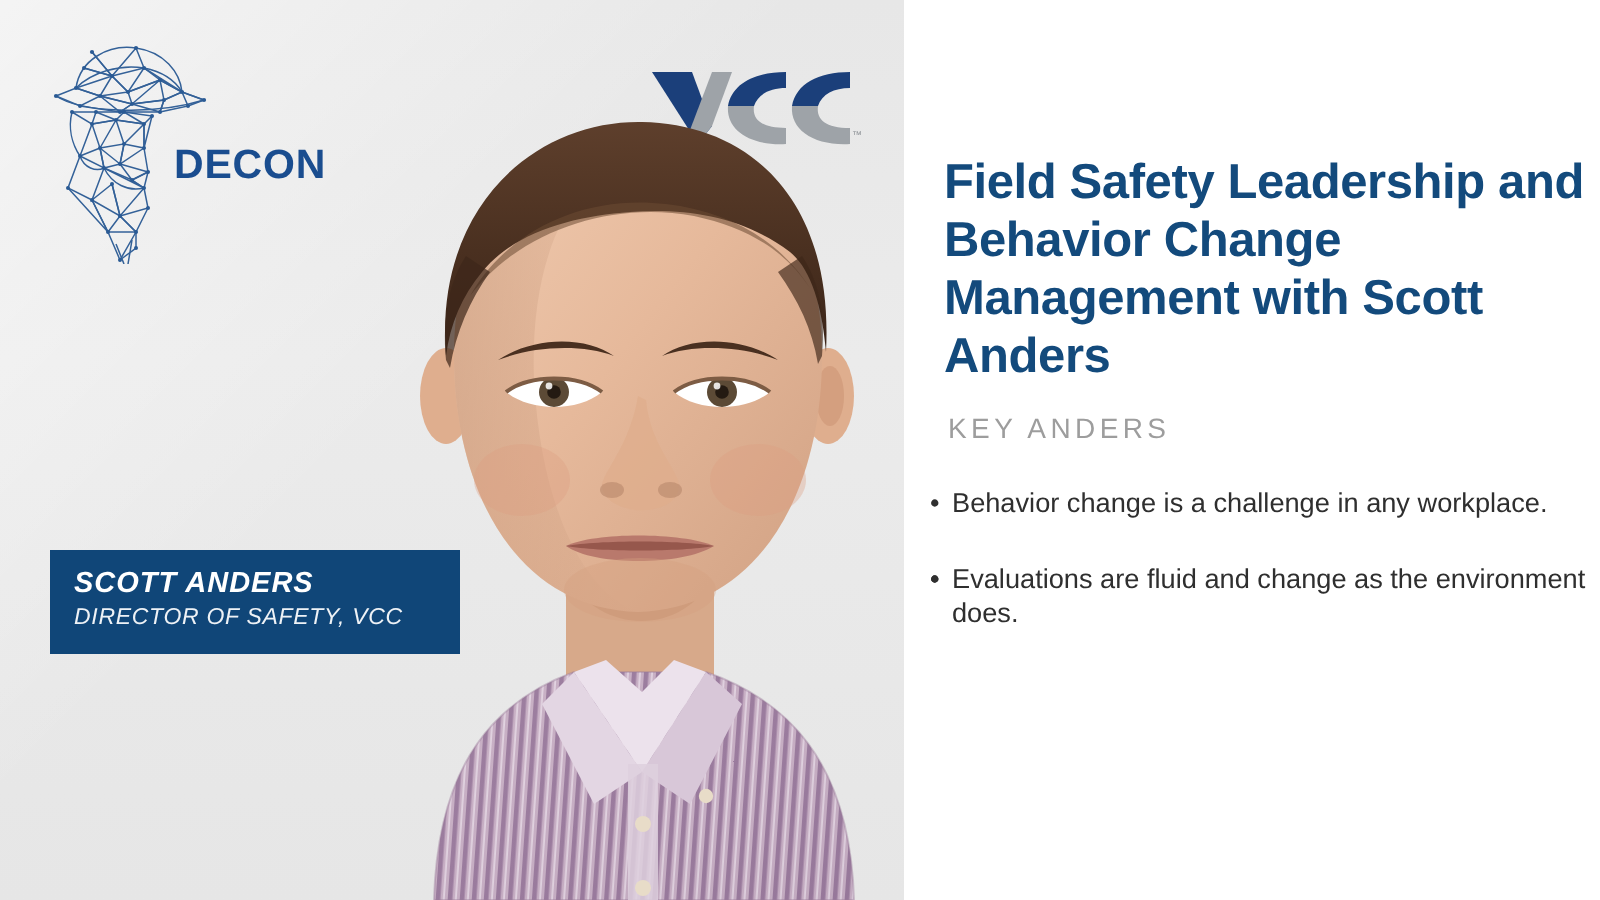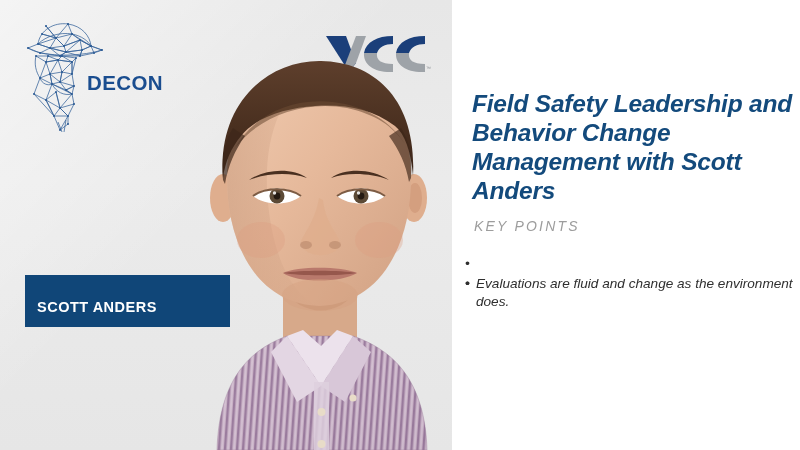--- a/index.html
+++ b/index.html
@@ -90,21 +90,22 @@
 
   
   .nameplate {
     position: absolute;
     left: 25px;
     top: 275px;
     width: 205px;
     height: 52px;
     background: #104678;
     box-sizing: border-box;
-    padding: 24px 0 0 12px;
+    padding: 9px 0 0 12px;
+    font-style: italic;
   }
   .nameplate-name {
     color: #ffffff;
     font-size: 14.5px;
     font-weight: 700;
     letter-spacing: 0.5px;
     line-height: 16px;
   }
   .nameplate-role {
     color: #eef2f6;
@@ -112,25 +113,24 @@
     font-weight: 400;
     letter-spacing: 0.35px;
     line-height: 15px;
     margin-top: 2px;
   }
 
   
   .right-panel {
     position: absolute;
     left: 452px;
-    top: 12px;
+    top: 0;
     width: 348px;
     height: 402px;
     background: #ffffff;
-    font-style: italic;
   }
   .slide-title {
     position: absolute;
     left: 20px;
     top: 61px;
     width: 320px;
     color: #134a7c;
     font-size: 24.5px;
     font-weight: 800;
     line-height: 29px;
@@ -409,32 +409,34 @@
 
         <rect x="139" y="352" width="15" height="68" fill="#ded0de" opacity="0.85"></rect>
         <circle cx="146.5" cy="382" r="4" fill="#e8dcc8"></circle>
         <circle cx="146.5" cy="414" r="4" fill="#e8dcc8"></circle>
         <circle cx="178" cy="368" r="3.6" fill="#e8dcc8"></circle>
       </svg>
     </div>
 
     <div class="nameplate">
       <div class="nameplate-name">SCOTT ANDERS</div>
+      <div class="nameplate-role">DIRECTOR OF SAFETY, VCC</div>
     </div>
   </div>
 
   <div class="right-panel">
 
     <h1 class="slide-title">Field Safety Leadership and Behavior Change Management with Scott Anders</h1>
 
-    <div class="keypoints-label">KEY POINTS</div>
+    <div class="keypoints-label">KEY ANDERS</div>
 
     <ul class="keypoints-list">
       <li class="keypoint">
         <span class="dot">•</span>
+        <span>Behavior change is a challenge in any workplace.</span>
       </li>
       <li class="keypoint">
         <span class="dot">•</span>
       </li>
       <li class="keypoint">
         <span class="dot">•</span>
         <span>Evaluations are fluid and change as the environment does.</span>
       </li>
     </ul>
   </div>

